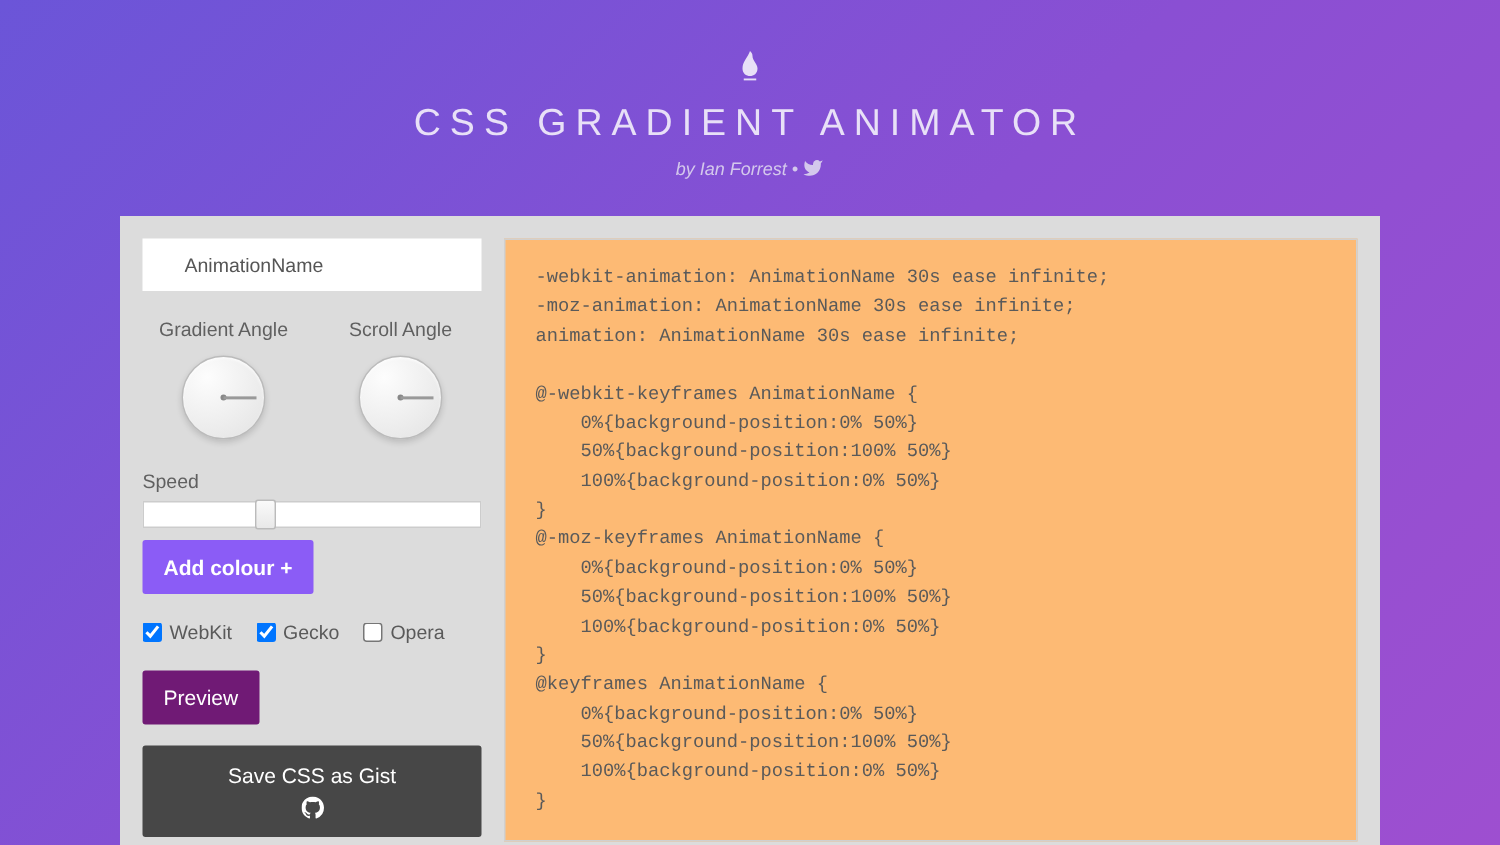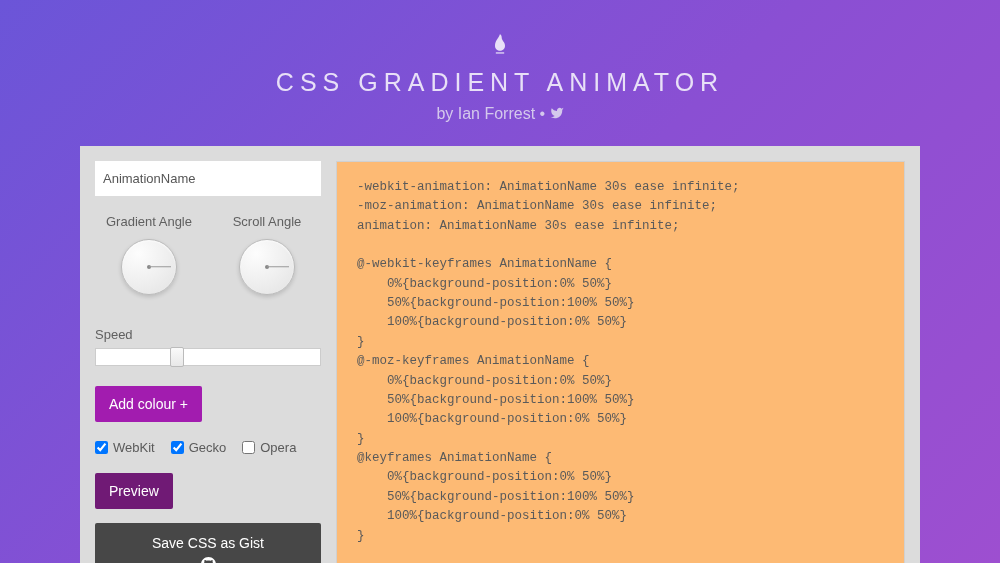--- a/index.html
+++ b/index.html
@@ -22,41 +22,42 @@
   display: block;
 }
 .title {
   font-size: 25px;
   font-weight: 300;
   letter-spacing: 6px;
   color: #e8e0f7;
   margin-bottom: 8px;
 }
 .byline {
-  font-size: 16px;
+  font-size: 12px;
   color: #d4c8ec;
+  font-style: italic;
 }
 .byline .twitter-icon {
   display: inline-block;
   vertical-align: middle;
 }
 .panel {
   background: #dcdcdc;
   margin: 0 80px;
   padding: 15px;
   display: flex;
   gap: 15px;
 }
 .left-col {
   width: 226px;
   flex-shrink: 0;
 }
 .name-input {
   width: 100%;
-  padding: 10px 8px;
+  padding: 10px 28px;
   border: none;
   font-size: 13px;
   color: #555;
   background: #fff;
   outline: none;
 }
 .dials-row {
   display: flex;
   gap: 10px;
   margin-top: 18px;
@@ -97,21 +98,21 @@
   position: absolute;
   top: 50%; left: 50%;
   width: 4px; height: 4px;
   background: #888;
   border-radius: 50%;
   transform: translate(-50%,-50%);
 }
 .speed-label {
   font-size: 13px;
   color: #606060;
-  margin-top: 32px;
+  margin-top: 20px;
   display: block;
   margin-bottom: 6px;
 }
 .slider-track {
   width: 100%;
   height: 18px;
   background: #fff;
   border: 1px solid #ccc;
   position: relative;
   cursor: pointer;
@@ -127,21 +128,21 @@
   border-radius: 2px;
 }
 .btn {
   border: none;
   padding: 10px 14px;
   font-size: 14px;
   color: #fff;
   cursor: pointer;
   border-radius: 2px;
 }
-.btn-green { background: #a21caf; margin-top: 20px; }
+.btn-green { background: #8b5cf6; margin-top: 8px; font-weight: bold; }
 .checks {
   margin-top: 18px;
   display: flex;
   gap: 16px;
   align-items: flex-end;
 }
 .check-item {
   display: flex;
   align-items: center;
   gap: 5px;

